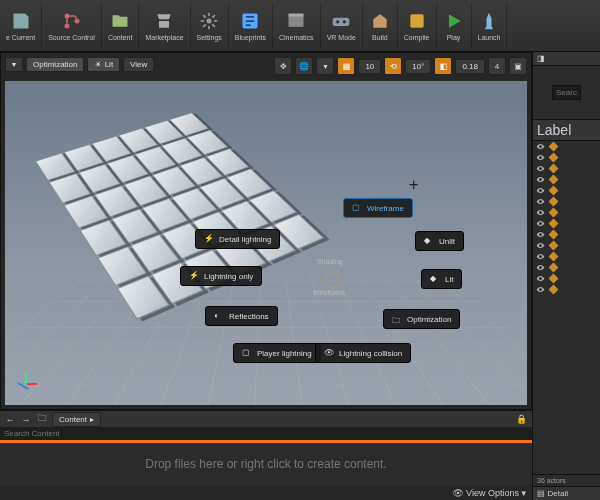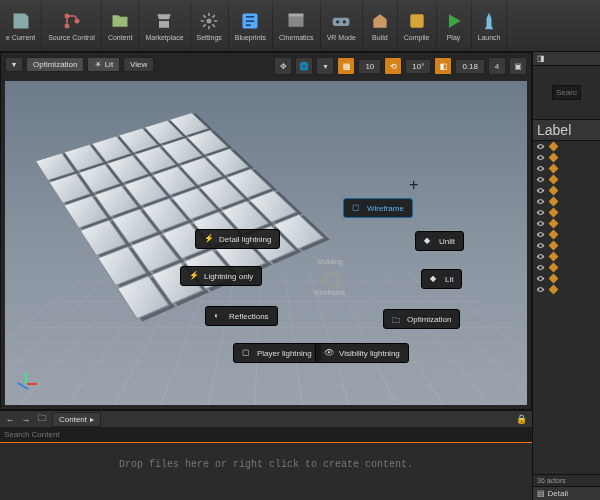--- a/index.html
+++ b/index.html
@@ -54,23 +54,23 @@
 .rp-eye { width:9px; height:9px; }
 .rp-eye svg{width:9px;height:9px;fill:#aaa;}
 .rp-v {width:7px;height:7px;background:#cc8c2a;transform:rotate(45deg);margin:0 2px;}
 .rp-stat{font-size:7px;color:#999;padding:2px 4px;border-top:1px solid #111;}
 .rp-det{background:#353535;padding:2px 4px;font-size:8px;border-top:1px solid #111;display:flex;align-items:center;gap:3px;}
 
 
 .cbrowser { position:absolute; left:0; right:68px; bottom:0; height:90px; background:#2b2b2b; border-top:1px solid #111; }
 .cb-tools{height:16px;background:#333;display:flex;align-items:center;padding:0 4px;gap:4px;}
 .cb-tools .ic{width:12px;height:12px;cursor:pointer;display:flex;align-items:center;justify-content:center;}
-.cb-search{height:16px;background:#1e1e1e;border-bottom:1px solid #f97316;}
+.cb-search{height:16px;background:#1e1e1e;border-bottom:3px solid #f97316;}
 .cb-search input{width:100%;height:100%;background:transparent;border:none;color:#ccc;font-size:8px;padding:0 4px;}
-.cb-body{height:42px;display:flex;align-items:center;justify-content:center;color:#777;font-size:10px;font-family:Liberation Mono, monospace;}
+.cb-body{height:42px;display:flex;align-items:center;justify-content:center;color:#777;font-size:12px;}
 .cb-foot{height:16px;background:#262626;display:flex;align-items:center;justify-content:flex-end;padding:0 6px;gap:4px;}
 svg { display:block; }
 </style>
 </head>
 <body>
 
 <div class="toolbar" id="tb">
     <div class="tb-btn">
       <div class="tb-ico">
         <svg viewBox="0 0 24 24" fill="#8aa">
@@ -277,21 +277,21 @@
           <div class="r-item" style="left: 200px; top: 225px;">
             <span class="r-ico">◐</span>
             <span>Reflections</span>
           </div>
           <div class="r-item" style="left: 228px; top: 262px;">
             <span class="r-ico">▢</span>
             <span>Player lightning</span>
           </div>
           <div class="r-item" style="left: 310px; top: 262px;">
             <span class="r-ico">👁</span>
-            <span>Visibility lightning</span>
+            <span>Lightning collision</span>
           </div>
           <div class="r-item" style="left: 378px; top: 228px;">
             <span class="r-ico">🗀</span>
             <span>Optimization</span>
           </div>
           <div class="r-item" style="left: 416px; top: 188px;">
             <span class="r-ico">◆</span>
             <span>Lit</span>
           </div>
           <div class="r-item" style="left: 410px; top: 150px;">
@@ -437,13 +437,16 @@
     <div class="ic">→</div>
     <div class="ic">🗀</div>
     <div class="pill"><span>Content</span> ▸</div>
     <div style="flex:1"></div>
     <div class="ic">🔒</div>
   </div>
   <div class="cb-search">
     <input placeholder="Search Content" style="">
   </div>
   <div class="cb-body">Drop files here or right click to create content.</div>
+  <div class="cb-foot">
+    <span>👁 <span>View Options</span> ▾</span>
+  </div>
 </div>
 
 </body></html>

